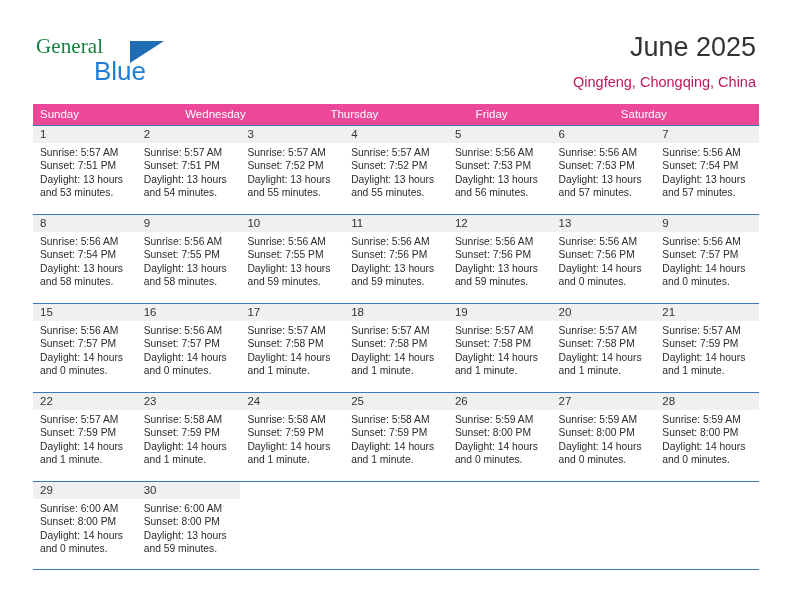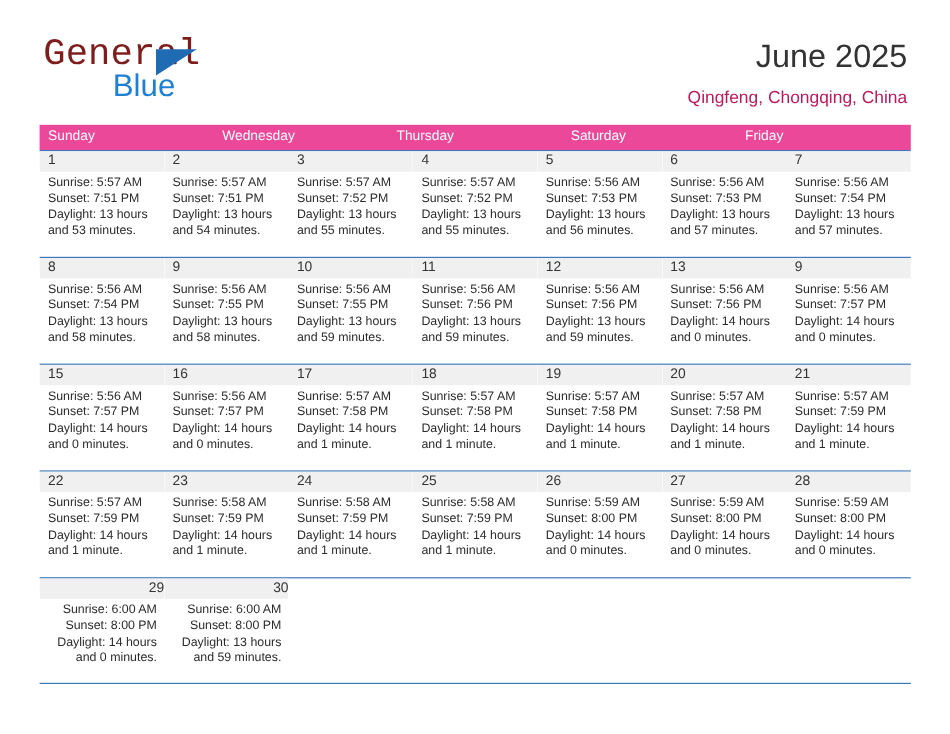--- a/index.html
+++ b/index.html
@@ -36,24 +36,24 @@
     position: absolute;
     left: 36px;
     top: 33px;
     width: 180px;
     height: 52px;
   }
   .logo-general {
     position: absolute;
     left: 0;
     top: 0;
-    font-size: 31px;
+    font-size: 21px;
     letter-spacing: 0.1px;
-    color: #7f1d1d;
-    font-family: Liberation Mono, monospace;
+    color: #15803d;
+    font-family: Liberation Serif, serif;
     font-weight: 400;
     line-height: 26px;
   }
   .logo-triangle {
     position: absolute;
     left: 94px;
     top: 8px;
     width: 0;
     height: 0;
     border-left: 34px solid #1f6cb4;
@@ -117,21 +117,20 @@
   }
 
   .week-row {
     display: flex;
     border-top: 1.6px solid #3d79b9;
     height: 89px;
     box-sizing: border-box;
   }
   .week-row.last {
     border-bottom: 1.6px solid #3d79b9;
-    text-align: right;
   }
 
   .day-cell {
     flex: 1 1 0;
     box-sizing: border-box;
     position: relative;
     overflow: hidden;
   }
   .day-cell.filled .daynum-band {
     background: #f0f0f0;
@@ -176,22 +175,22 @@
       <div class="cal-subtitle">Qingfeng, Chongqing, China</div>
     </div>
 
   </div>
 
   <div class="calendar">
     <div class="weekday-row" id="weekday-row">
         <div class="weekday-cell">Sunday</div>
         <div class="weekday-cell">Wednesday</div>
         <div class="weekday-cell">Thursday</div>
+        <div class="weekday-cell">Friday</div>
         <div class="weekday-cell">Saturday</div>
-        <div class="weekday-cell">Friday</div>
       </div>
     <div id="weeks-container">
         <div class="week-row">
           <div class="day-cell filled">
             <div class="daynum-band">
               <span class="daynum">1</span>
             </div>
             <div class="day-info">
               <div>Sunrise: 5:57 AM</div>
               <div>Sunset: 7:51 PM</div>

